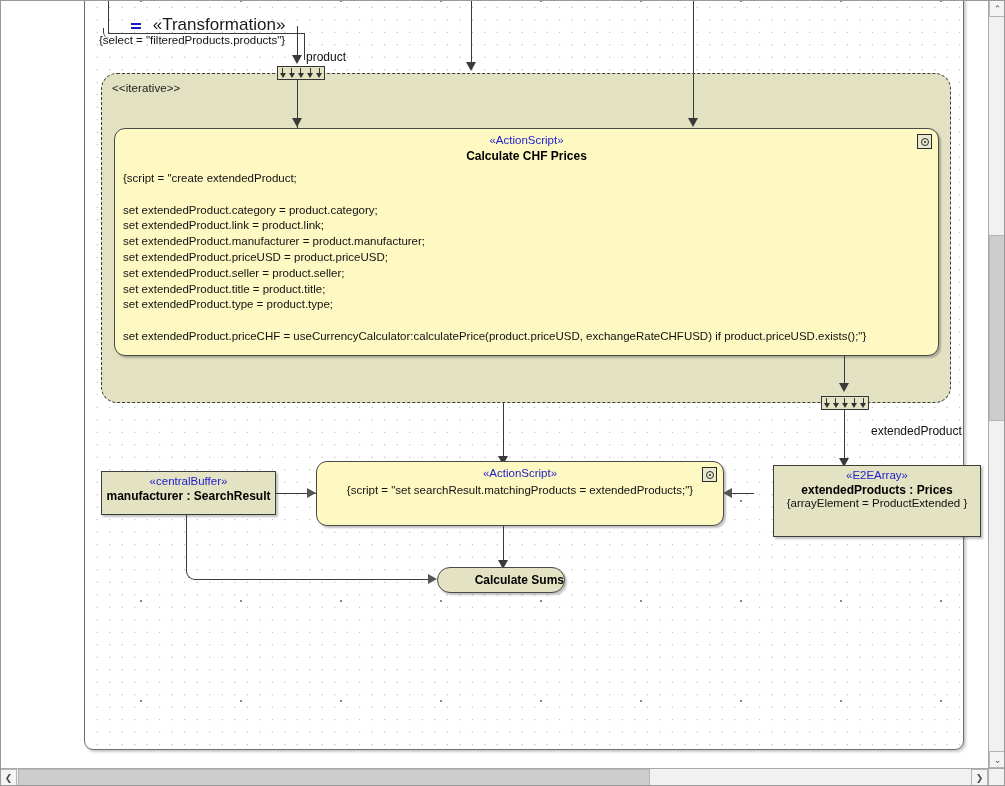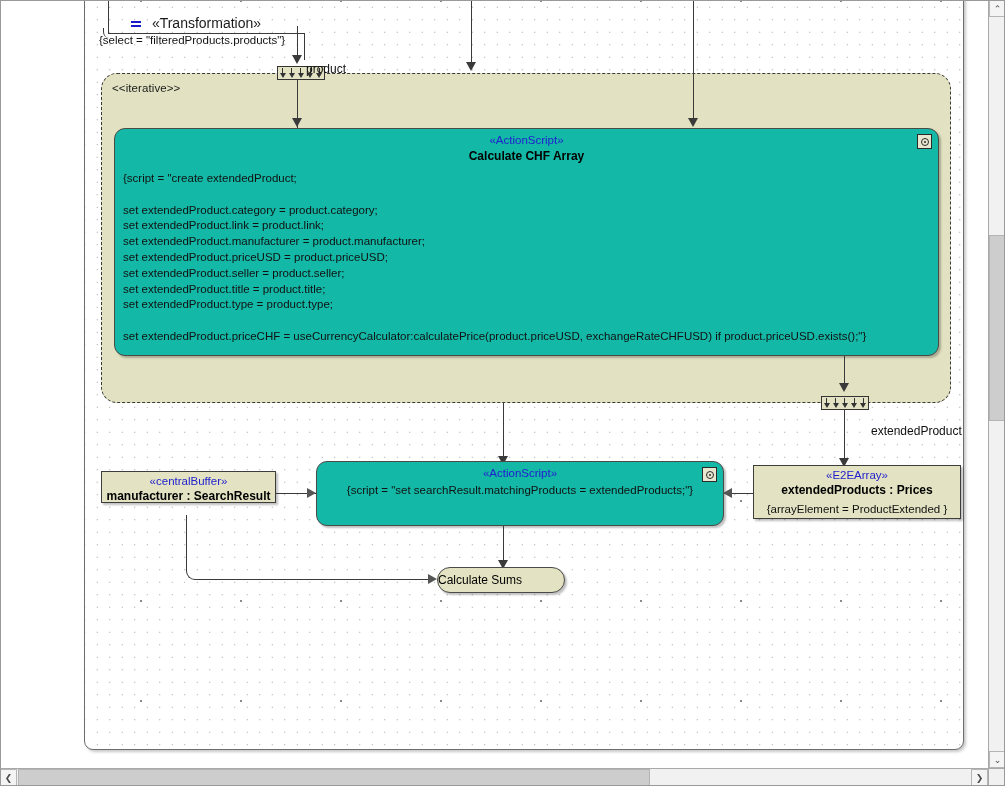--- a/index.html
+++ b/index.html
@@ -41,21 +41,21 @@
     border:1.6px dashed #3a3a3a;
     border-radius:16px;
   }
   .iter-label{
     position:absolute;left:10px;top:8px;
     font-size:11.5px;color:#1a1a1a;letter-spacing:.1px;
   }
 
   .act{
     position:absolute;box-sizing:border-box;
-    background:#14b8a6;
+    background:#fef9c3;
     border:1.1px solid #4a4a46;
     border-radius:11px;
     box-shadow:2px 2px 2px rgba(0,0,0,.25);
   }
   .stereo{
     color:#2121cf;font-size:11.5px;text-align:center;
     font-family:"Liberation Sans","DejaVu Sans",sans-serif;
   }
   .nodename{
     color:#000;font-size:12px;font-weight:bold;text-align:center;
@@ -69,35 +69,35 @@
     position:absolute;box-sizing:border-box;
     background:#e3e3c3;
     border:1.1px solid #3d3d3a;
     box-shadow:2px 2px 2px rgba(0,0,0,.25);
   }
   .objnode .stereo{margin-top:3px;}
   .objnode .cname{
     color:#000;font-size:12px;font-weight:bold;text-align:center;margin-top:2px;
   }
   .objnode .constraint{
-    font-size:11.5px;color:#111;text-align:center;margin-top:6px;
+    font-size:11.5px;color:#111;text-align:center;margin-top:0;
   }
 
   .rounded-act{
     position:absolute;box-sizing:border-box;
     background:#e3e3c3;border:1.1px solid #4a4a46;
     border-radius:14px;
     box-shadow:2px 2px 2px rgba(0,0,0,.25);
-    display:flex;align-items:center;justify-content:flex-start;
-    font-size:12px;font-weight:normal;color:#000;
+    display:flex;align-items:center;justify-content:flex-end;
+    font-size:12px;font-weight:bold;color:#000;
   }
 
   .transform-hdr{
     position:absolute;box-sizing:border-box;
-    font-size:14px;color:#1a1a1a;white-space:nowrap;
+    font-size:17px;color:#1a1a1a;white-space:nowrap;
   }
   .eqicon{
     display:inline-block;width:12px;height:11px;vertical-align:-1px;
     position:relative;
   }
   .eqicon::before,.eqicon::after{
     content:"";position:absolute;left:1px;width:10px;height:2px;background:#1a1acc;
   }
   .eqicon::before{top:3px;}
   .eqicon::after{top:7px;}
@@ -222,28 +222,28 @@
 
     <div class="edge-v" style="left:297px;top:26px;height:34px;"></div>
     <div class="arrow-d" style="left:292px;top:55px;"></div>
     <div class="pin" style="left:277px;top:66px;width:48px;height:14px;">
       <i></i>
         <i></i>
         <i></i>
         <i></i>
         <i></i>
     </div>
-    <div class="pinlabel" style="left:306px;top:62px;">product</div>
+    <div class="pinlabel" style="left:306px;top:50px;">product</div>
     <div class="edge-v" style="left:297px;top:80px;height:48px;"></div>
     <div class="arrow-d" style="left:292px;top:118px;"></div>
 
     <div class="act" style="left:114px;top:128px;width:825px;height:228px;">
       <div class="fx" style="right:6px;top:5px;"></div>
       <div class="stereo" style="margin-top:5px;">«ActionScript»</div>
-      <div class="nodename">Calculate CHF Array</div>
+      <div class="nodename">Calculate CHF Prices</div>
       <div class="script" style="margin:8px 0 0 8px;">{script = "create extendedProduct;
 
 set extendedProduct.category = product.category;
 set extendedProduct.link = product.link;
 set extendedProduct.manufacturer = product.manufacturer;
 set extendedProduct.priceUSD = product.priceUSD;
 set extendedProduct.seller = product.seller;
 set extendedProduct.title = product.title;
 set extendedProduct.type = product.type;
 
@@ -259,38 +259,38 @@
         <i></i>
         <i></i>
     </div>
     <div class="pinlabel" style="left:871px;top:424px;">extendedProduct</div>
     <div class="edge-v" style="left:844px;top:410px;height:55px;"></div>
     <div class="arrow-d" style="left:839px;top:458px;"></div>
 
     <div class="edge-v" style="left:503px;top:403px;height:60px;"></div>
     <div class="arrow-d" style="left:498px;top:456px;"></div>
 
-    <div class="objnode" style="left:101px;top:471px;width:175px;height:32px;">
+    <div class="objnode" style="left:101px;top:471px;width:175px;height:44px;">
       <div class="stereo">«centralBuffer»</div>
       <div class="cname">manufacturer : SearchResult</div>
     </div>
     <div class="edge-h" style="left:276px;top:493px;width:40px;"></div>
     <div class="arrow-r" style="left:307px;top:488px;"></div>
 
     <div class="elbow" style="left:186px;top:515px;width:12px;height:65px;"></div>
     <div class="edge-h" style="left:197px;top:579px;width:238px;"></div>
     <div class="arrow-r" style="left:428px;top:574px;"></div>
 
     <div class="act" style="left:316px;top:461px;width:408px;height:65px;">
       <div class="fx" style="right:6px;top:5px;"></div>
       <div class="stereo" style="margin-top:5px;">«ActionScript»</div>
       <div class="script" style="text-align:center;margin-top:4px;">{script = "set searchResult.matchingProducts = extendedProducts;"}</div>
     </div>
 
-    <div class="objnode" style="left:753px;top:465px;width:208px;height:54px;">
+    <div class="objnode" style="left:773px;top:465px;width:208px;height:72px;">
       <div class="stereo">«E2EArray»</div>
       <div class="cname">extendedProducts : Prices</div>
       <div class="constraint">{arrayElement = ProductExtended }</div>
     </div>
     <div class="edge-h" style="left:724px;top:493px;width:30px;"></div>
     <div class="arrow-l" style="left:723px;top:488px;"></div>
 
     <div class="edge-v" style="left:503px;top:526px;height:42px;"></div>
     <div class="arrow-d" style="left:498px;top:560px;"></div>
 

